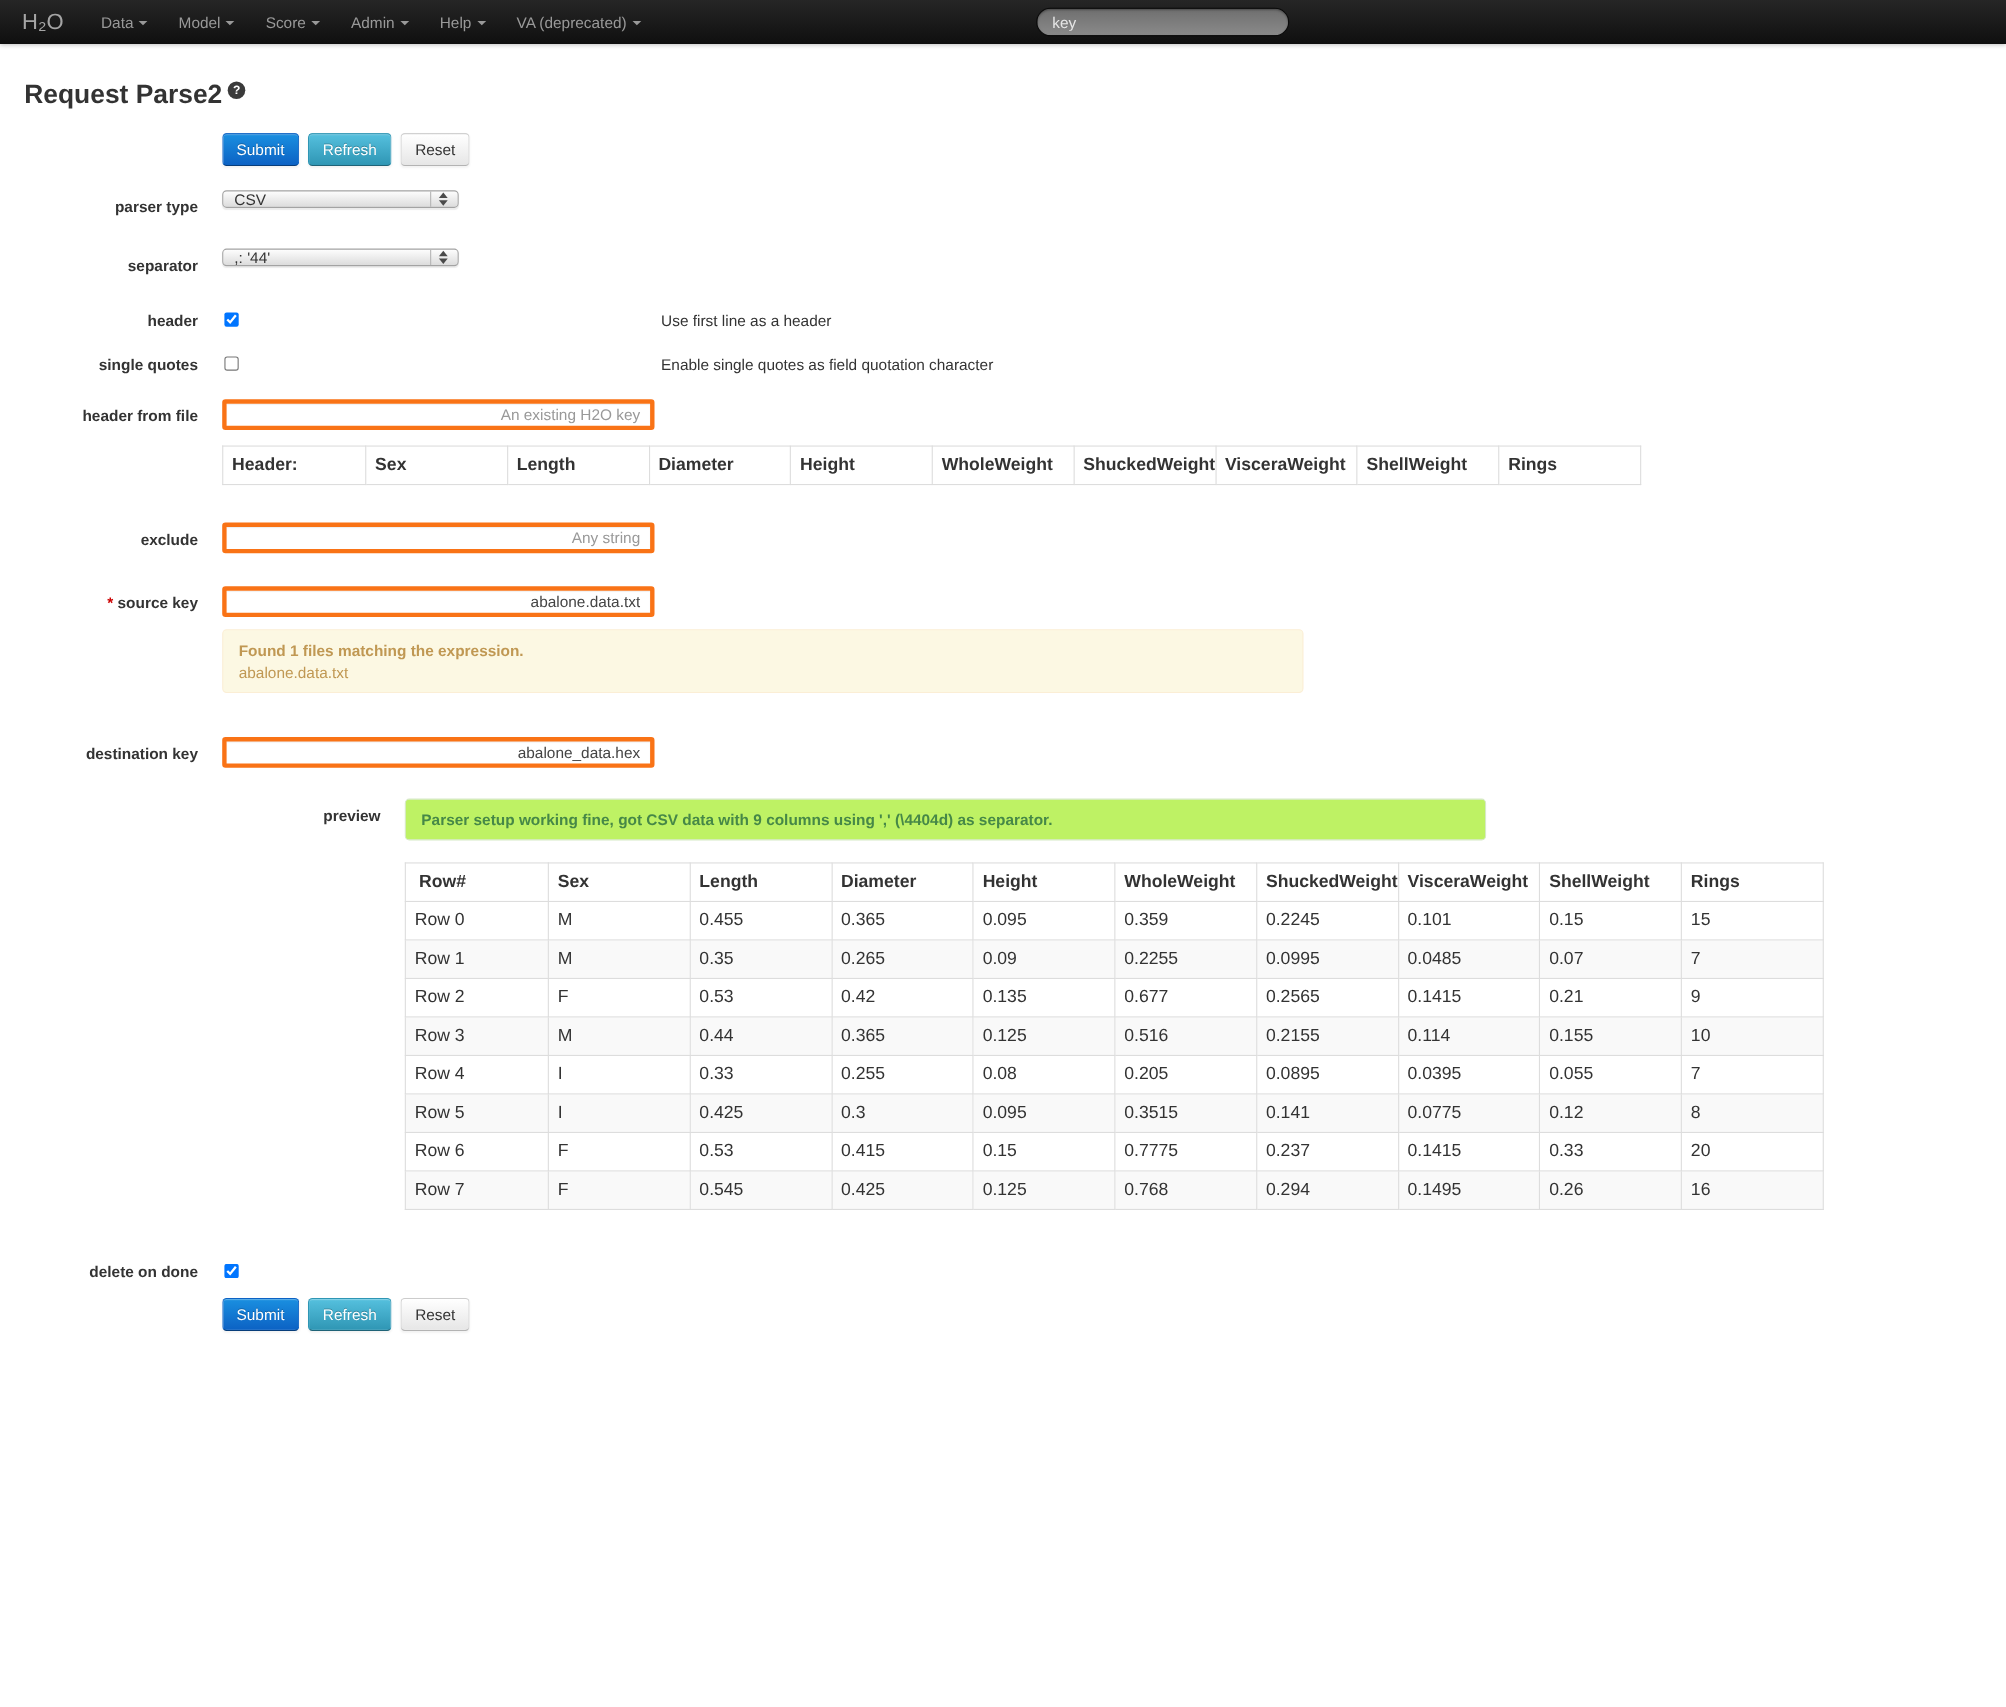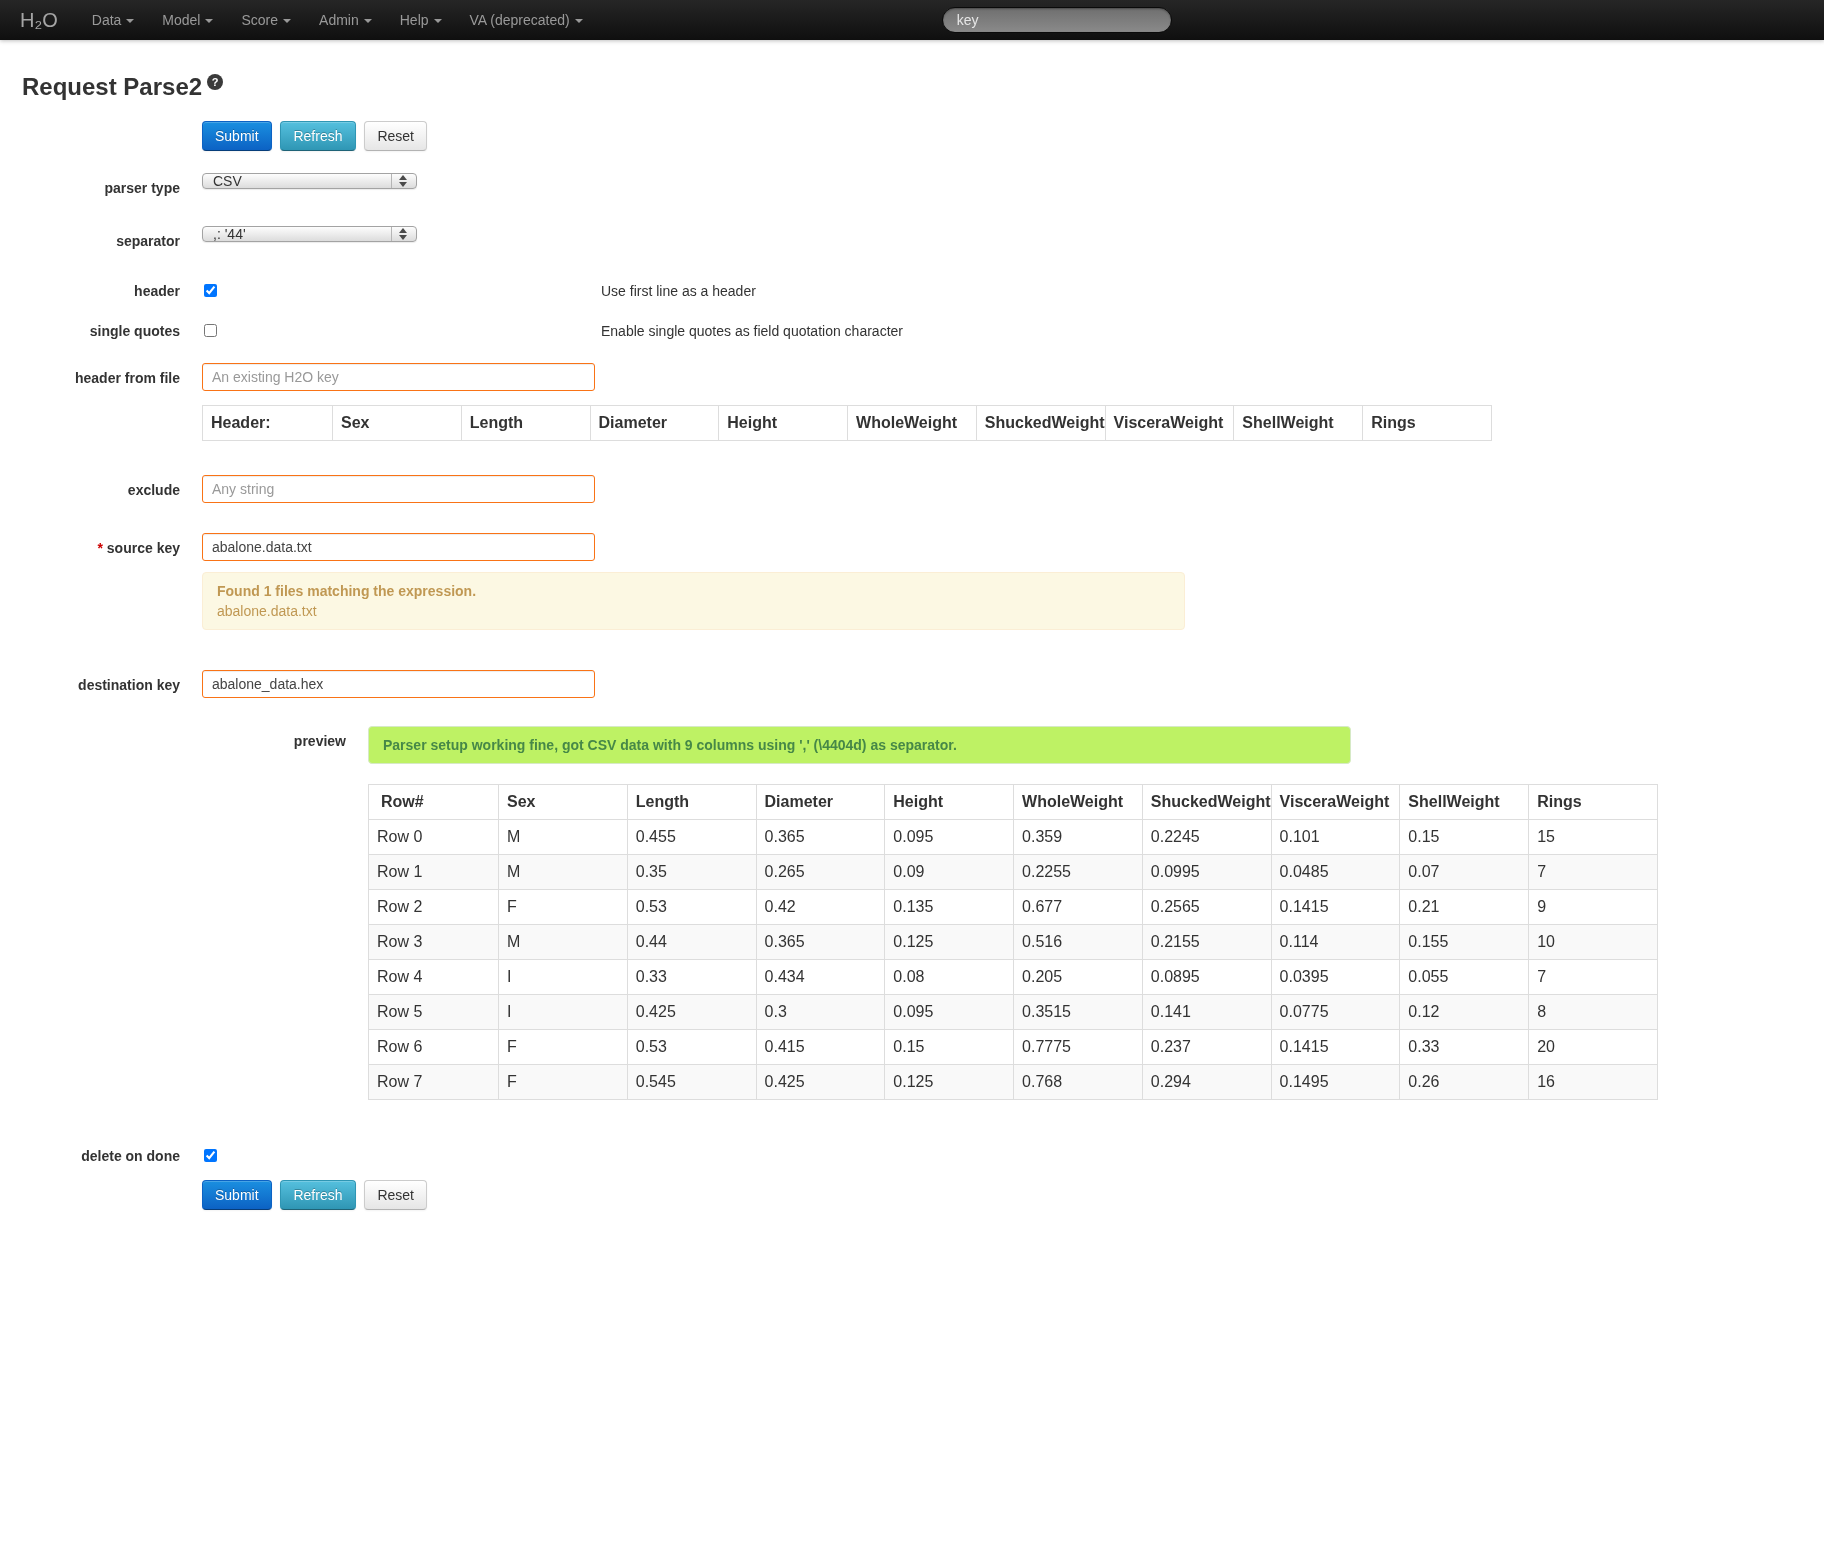--- a/index.html
+++ b/index.html
@@ -104,23 +104,23 @@
     border-left:1px solid #b5b5b5; padding:3px 5px 3px 7px; height:100%;
     justify-content:center;
   }
   .arr { width:0; height:0; border-left:4px solid transparent; border-right:4px solid transparent; }
   .arr-up { border-bottom:5px solid #4a4a4a; }
   .arr-down { border-top:5px solid #4a4a4a; }
 
   
   .text-input {
     width:393px; height:28px; padding:4px 9px;
-    border:1px solid #f97316; border-radius:3px;
+    border:4px solid #f97316; border-radius:3px;
     box-shadow:inset 0 1px 1px rgba(0,0,0,.075);
-    font-size:14px; color:#444; font-family:inherit; outline:none;
+    font-size:14px; color:#444; font-family:inherit; outline:none;text-align:right;
   }
   .text-input::placeholder { color:#999; }
 
   
   .alert { width:983px; border-radius:4px; padding:8px 14px; }
   .alert-warning { background:#fcf8e3; border:1px solid #fbeed5; color:#c09853; margin-top:11px; }
   .alert-warning .alert-title { font-weight:bold; }
   .alert-success { background:#bef264; border:1px solid #d6e9c6; color:#468847; font-weight:bold; }
 
   
@@ -347,21 +347,21 @@
               <td>0.516</td>
               <td>0.2155</td>
               <td>0.114</td>
               <td>0.155</td>
               <td>10</td>
             </tr>
             <tr>
               <td>Row 4</td>
               <td>I</td>
               <td>0.33</td>
-              <td>0.434</td>
+              <td>0.255</td>
               <td>0.08</td>
               <td>0.205</td>
               <td>0.0895</td>
               <td>0.0395</td>
               <td>0.055</td>
               <td>7</td>
             </tr>
             <tr>
               <td>Row 5</td>
               <td>I</td>

